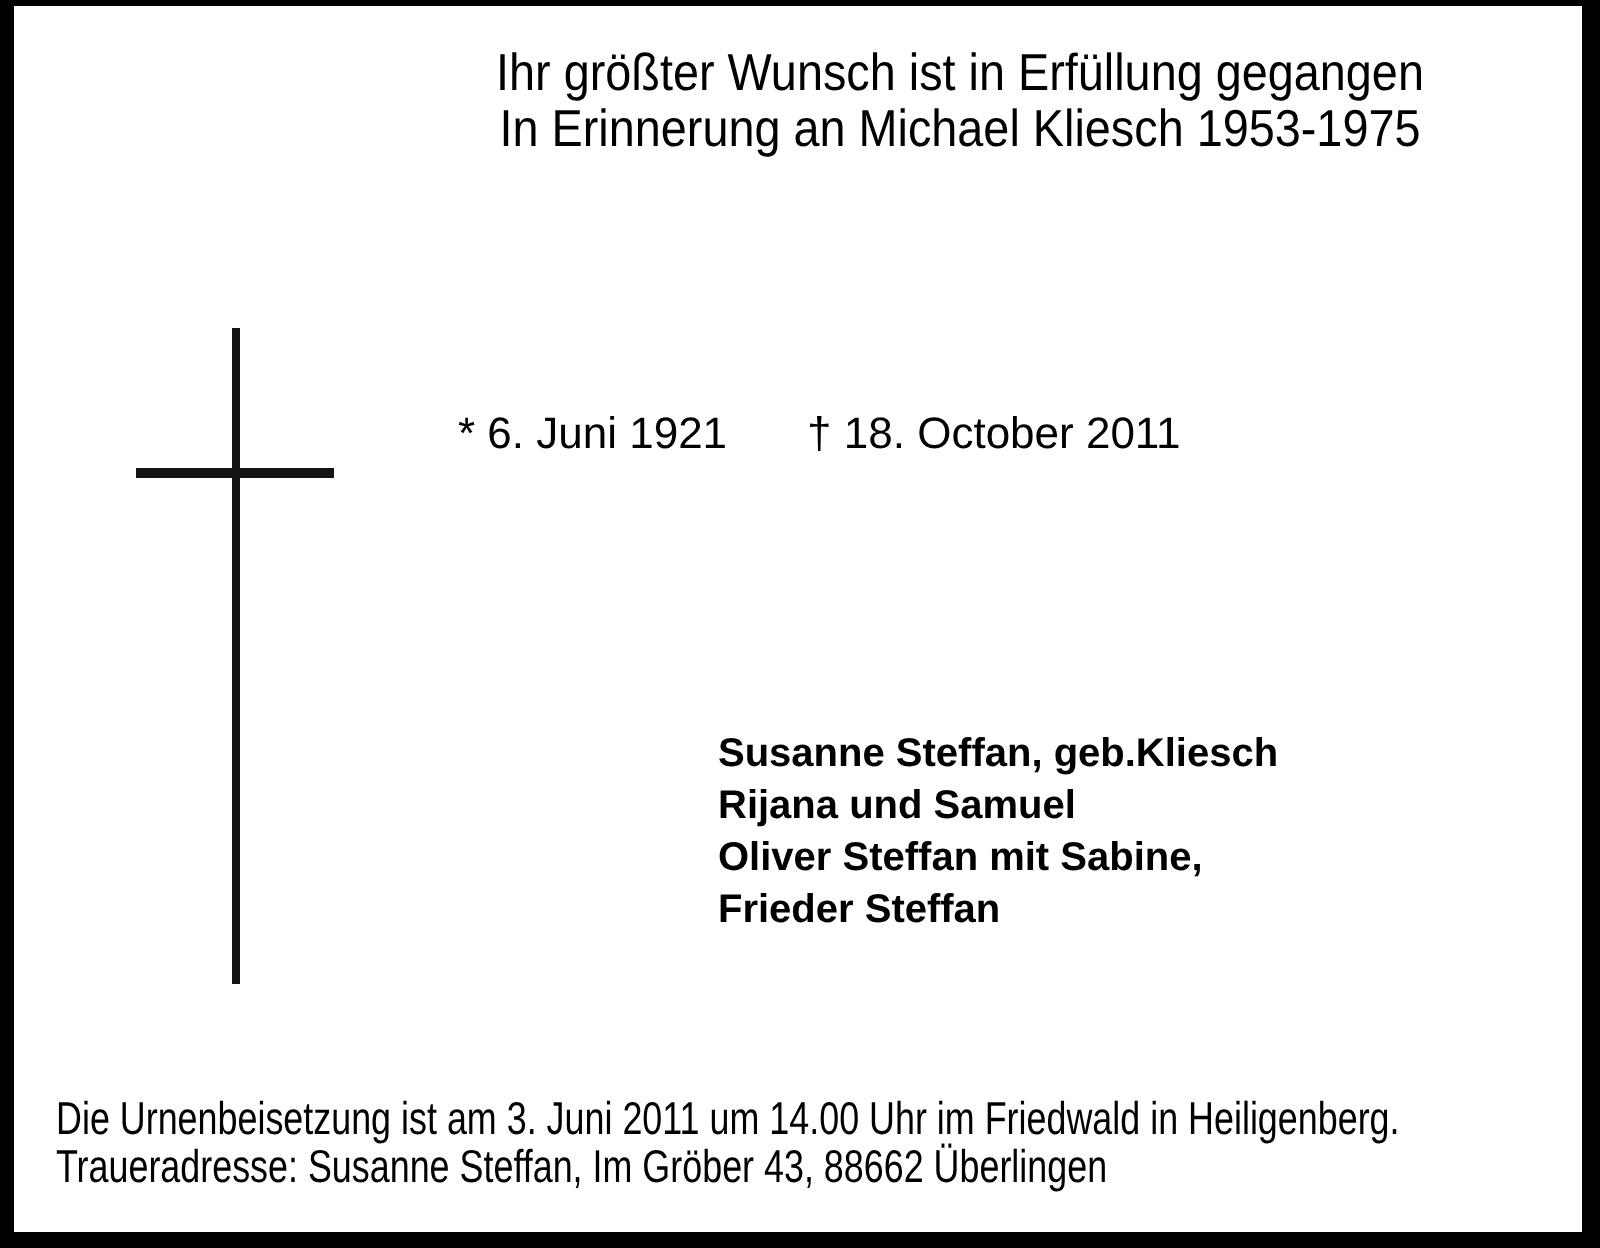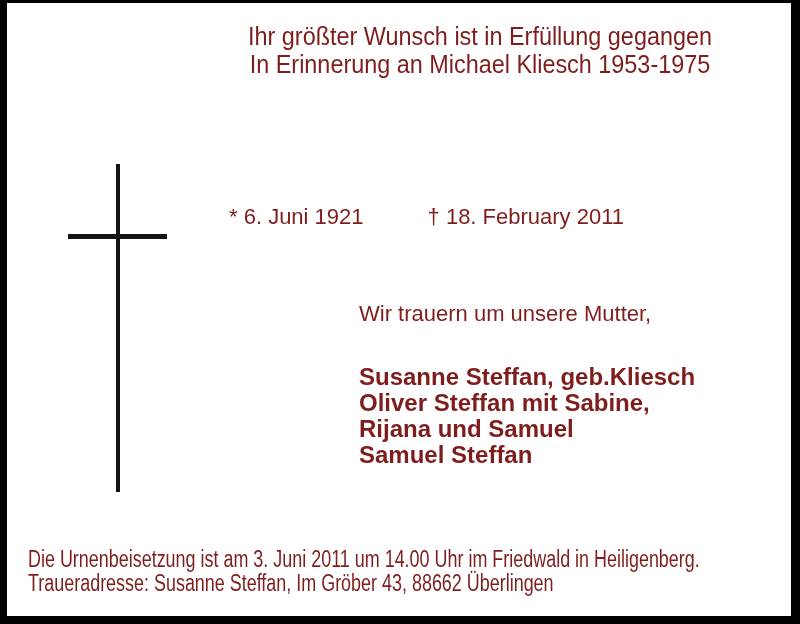--- a/index.html
+++ b/index.html
@@ -7,21 +7,21 @@
     padding: 0;
     background: #ffffff;
   }
   .page {
     position: relative;
     width: 800px;
     height: 624px;
     background: #ffffff;
     overflow: hidden;
     font-family: "Liberation Sans", "DejaVu Sans", sans-serif;
-    color: #7f1d1d;
+    color: #000000;
   }
   
   .edge { position: absolute; background: #000000; }
   .edge-top    { left: 0; top: 0; width: 800px; height: 3px; }
   .edge-left   { left: 0; top: 0; width: 7px;  height: 624px; }
   .edge-right  { left: 791px; top: 0; width: 9px; height: 624px; }
   .edge-bottom { left: 0; top: 616px; width: 800px; height: 8px; }
 
   
   .memorial {
@@ -62,40 +62,40 @@
     font-weight: bold;
     white-space: nowrap;
     letter-spacing: 0;
   }
 
   .dates {
     position: absolute;
     left: 229px;
     top: 204px;
     display: flex;
-    gap: 64px;
+    gap: 40px;
     font-size: 22px;
     line-height: 26px;
     white-space: nowrap;
   }
 
   .mourning {
     position: absolute;
     left: 359px;
     top: 301px;
     font-size: 22px;
     line-height: 26px;
     white-space: nowrap;
   }
 
   .mourners {
     position: absolute;
     left: 359px;
     top: 364px;
-    font-size: 24px;
+    font-size: 20px;
     line-height: 26px;
     font-weight: bold;
     white-space: nowrap;
   }
 
   
   .footer {
     position: absolute;
     left: 28px;
     top: 547px;
@@ -122,32 +122,31 @@
   </div>
 
   <div class="cross">
     <div class="cross-v"></div>
     <div class="cross-h"></div>
   </div>
 
 
   <div class="dates">
     <span>* 6. Juni 1921</span>
-    <span>† 18. February 2011</span>
+    <span>† 18. October 2011</span>
   </div>
 
   <div class="mourning">
-    <div>Wir trauern um unsere Mutter,</div>
   </div>
 
   <div class="mourners">
     <div>Susanne Steffan, geb.Kliesch</div>
+    <div>Rijana und Samuel</div>
     <div>Oliver Steffan mit Sabine,</div>
-    <div>Rijana und Samuel</div>
-    <div>Samuel Steffan</div>
+    <div>Frieder Steffan</div>
   </div>
 
   <div class="footer">
     <div>Die Urnenbeisetzung ist am 3. Juni 2011 um 14.00 Uhr im Friedwald in Heiligenberg.</div>
     <div>Traueradresse: Susanne Steffan, Im Gröber 43, 88662 Überlingen</div>
   </div>
 
 </div>
 
 </body></html>

